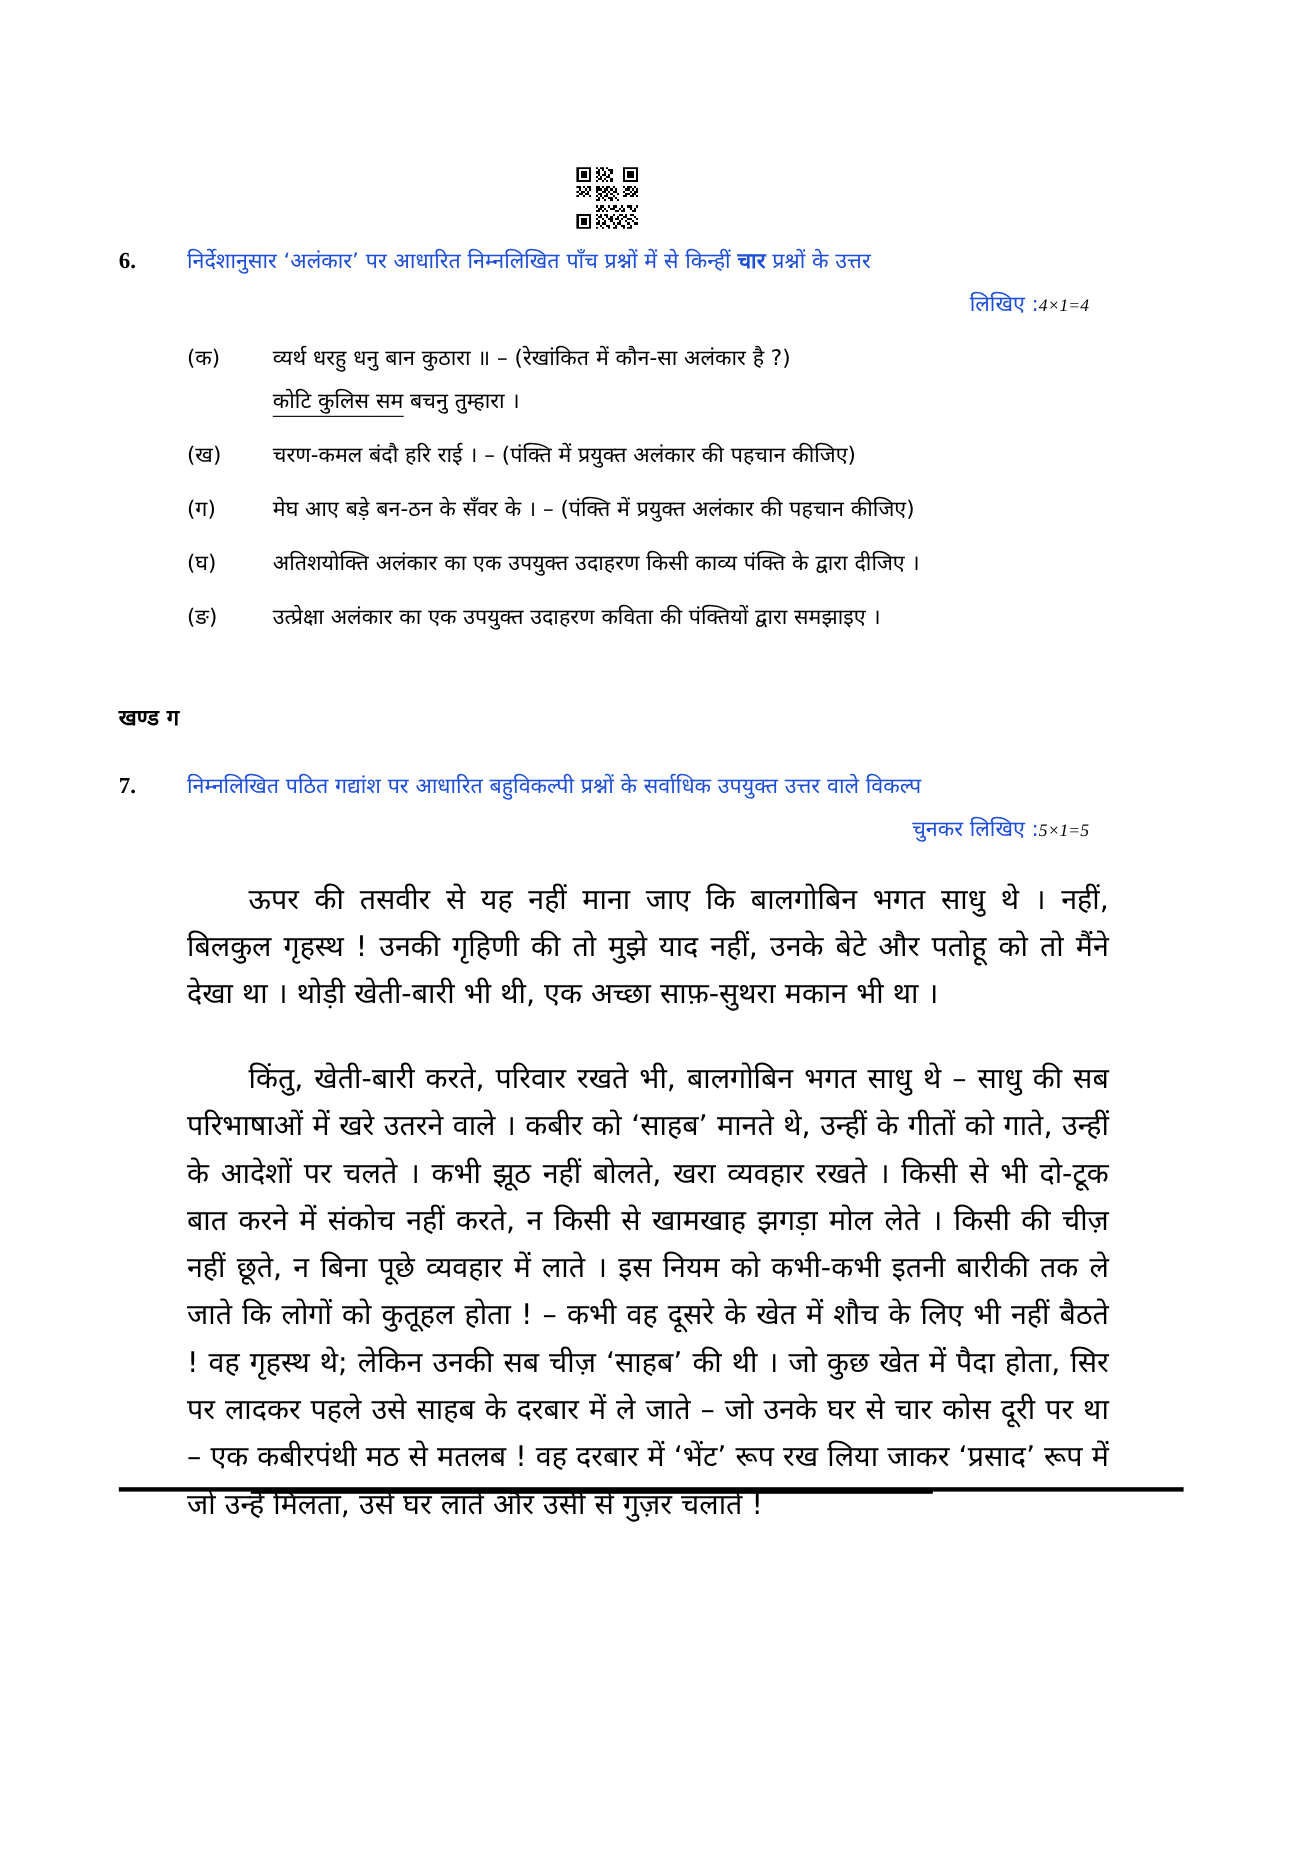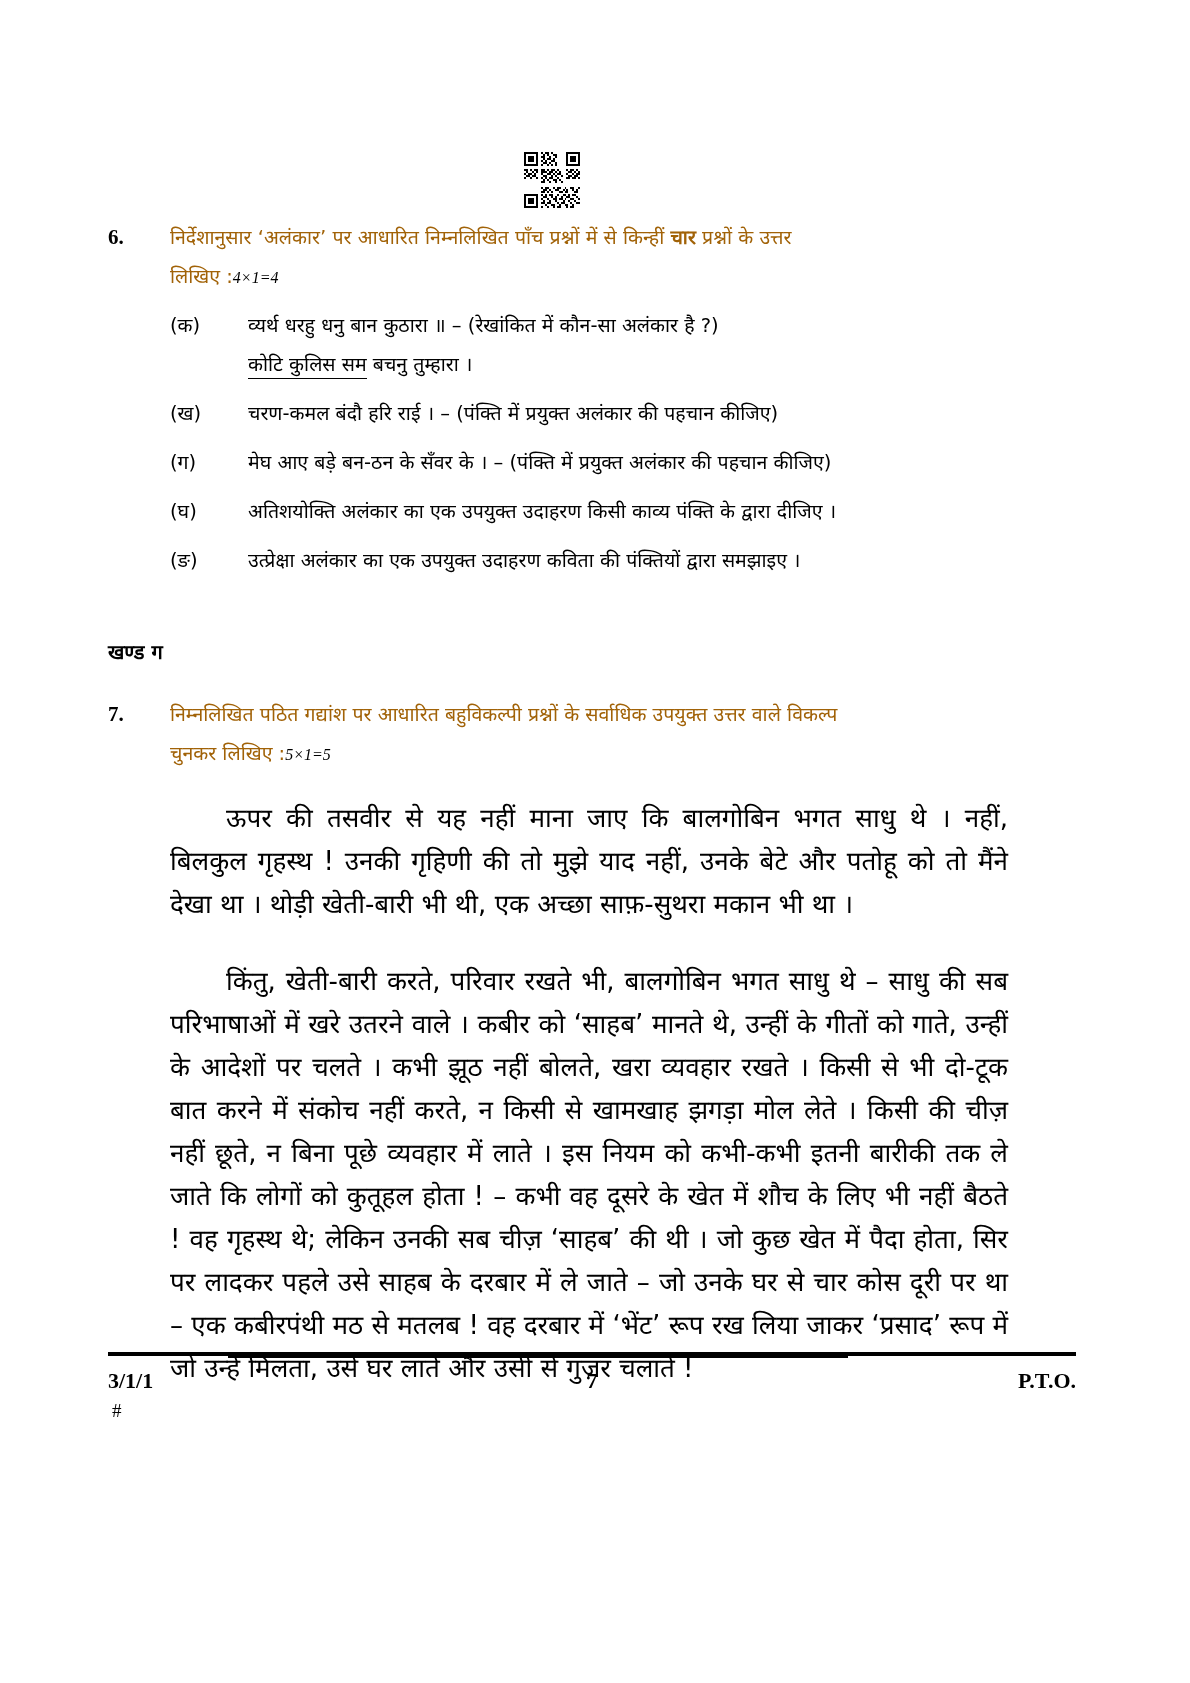--- a/index.html
+++ b/index.html
@@ -55,39 +55,40 @@
     font-family: "Liberation Serif", serif;
   }
   .qbody {
     flex: 1 1 auto;
   }
 
   .hin {
     font-family: "DejaVu Sans", "Liberation Sans", sans-serif;
     font-size: 19.5px;
     line-height: 39px;
-    color: #a16207;
+    color: #1d4ed8;
   }
   .just {
     text-align: justify;
     text-align-last: left;
   }
   .bold { font-weight: bold; }
 
   .marks {
     font-family: "Liberation Serif", serif;
     font-style: italic;
     font-size: 16px;
     white-space: nowrap;
   }
 
   .line-with-marks {
     display: flex;
-    justify-content: flex-start;
+    justify-content: flex-end;
     align-items: baseline;
+    margin-left: 30px;
   }
   .line-with-marks .marks { padding-right: 18px; }
 
   
   .subitem {
     display: flex;
     align-items: flex-start;
     margin-top: 10px;
   }
   .sublabel {
@@ -411,20 +412,14 @@
           <span class="marks">5×1=5</span>
         </div>
       </div>
     </div>
 
     <p class="passage first">ऊपर की तसवीर से यह नहीं माना जाए कि बालगोबिन भगत साधु थे । नहीं, बिलकुल गृहस्थ ! उनकी गृहिणी की तो मुझे याद नहीं, उनके बेटे और पतोहू को तो मैंने देखा था । थोड़ी खेती-बारी भी थी, एक अच्छा साफ़-सुथरा मकान भी था ।</p>
     <p class="passage second">किंतु, खेती-बारी करते, परिवार रखते भी, बालगोबिन भगत साधु थे – साधु की सब परिभाषाओं में खरे उतरने वाले । कबीर को ‘साहब’ मानते थे, उन्हीं के गीतों को गाते, उन्हीं के आदेशों पर चलते । कभी झूठ नहीं बोलते, खरा व्यवहार रखते । किसी से भी दो-टूक बात करने में संकोच नहीं करते, न किसी से खामखाह झगड़ा मोल लेते । किसी की चीज़ नहीं छूते, न बिना पूछे व्यवहार में लाते । इस नियम को कभी-कभी इतनी बारीकी तक ले जाते कि लोगों को कुतूहल होता ! – कभी वह दूसरे के खेत में शौच के लिए भी नहीं बैठते ! वह गृहस्थ थे; लेकिन उनकी सब चीज़ ‘साहब’ की थी । जो कुछ खेत में पैदा होता, सिर पर लादकर पहले उसे साहब के दरबार में ले जाते – जो उनके घर से चार कोस दूरी पर था – एक कबीरपंथी मठ से मतलब ! वह दरबार में ‘भेंट’ रूप रख लिया जाकर ‘प्रसाद’ रूप में जो उन्हें मिलता, उसे घर लाते और उसी से गुज़र चलाते !</p>
   </div>
 
   <div class="footer-rule"></div>
-  <div class="footer">
-    <span class="foot-left">3/1/1</span>
-    <span class="foot-hash">#</span>
-    <span class="foot-center">7</span>
-    <span class="foot-right">P.T.O.</span>
-  </div>
 
 </div>
 
 </body></html>

